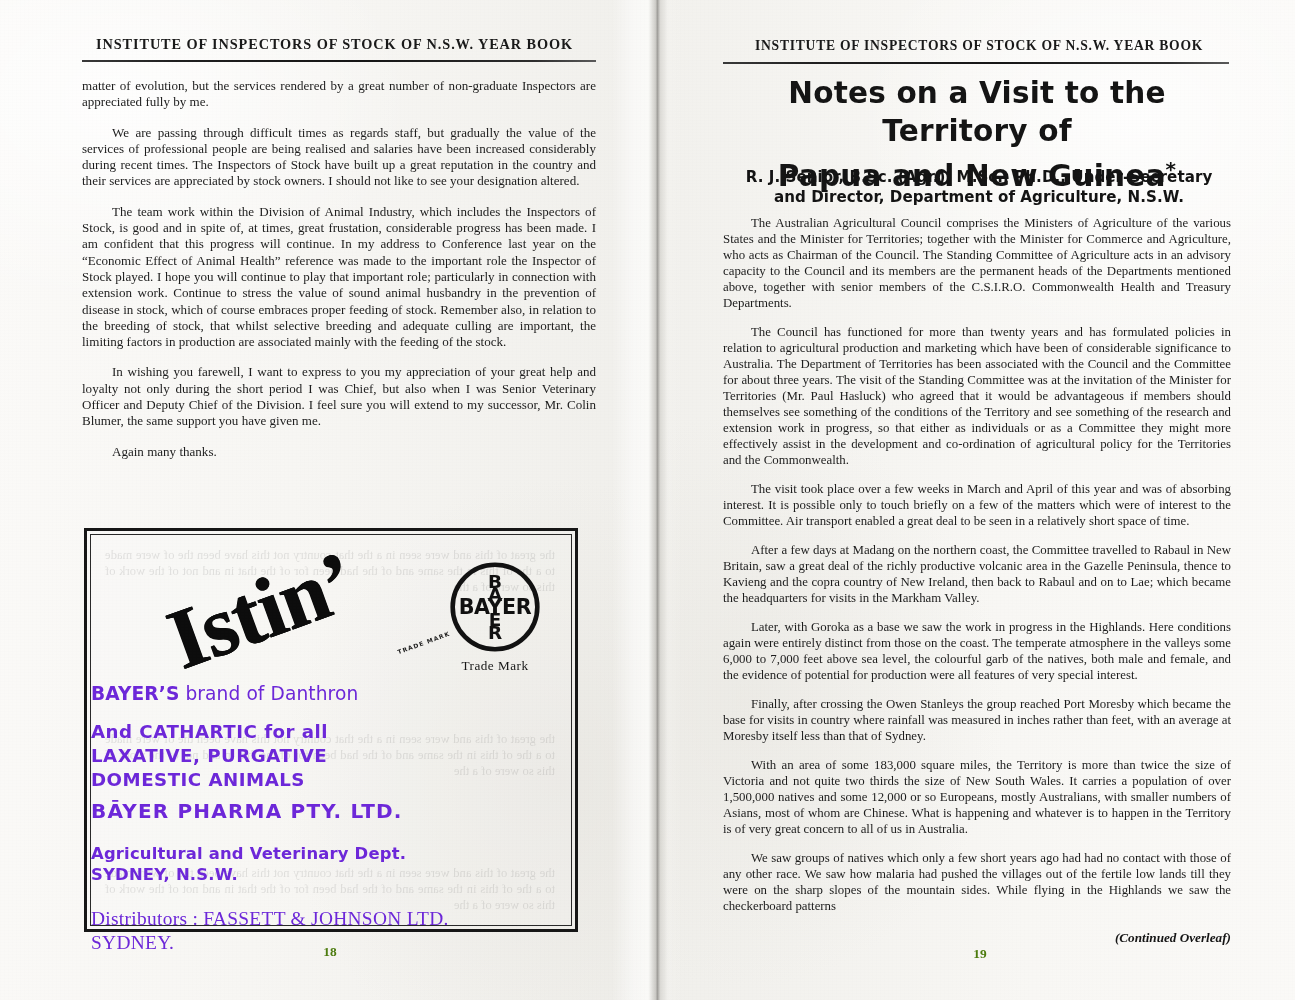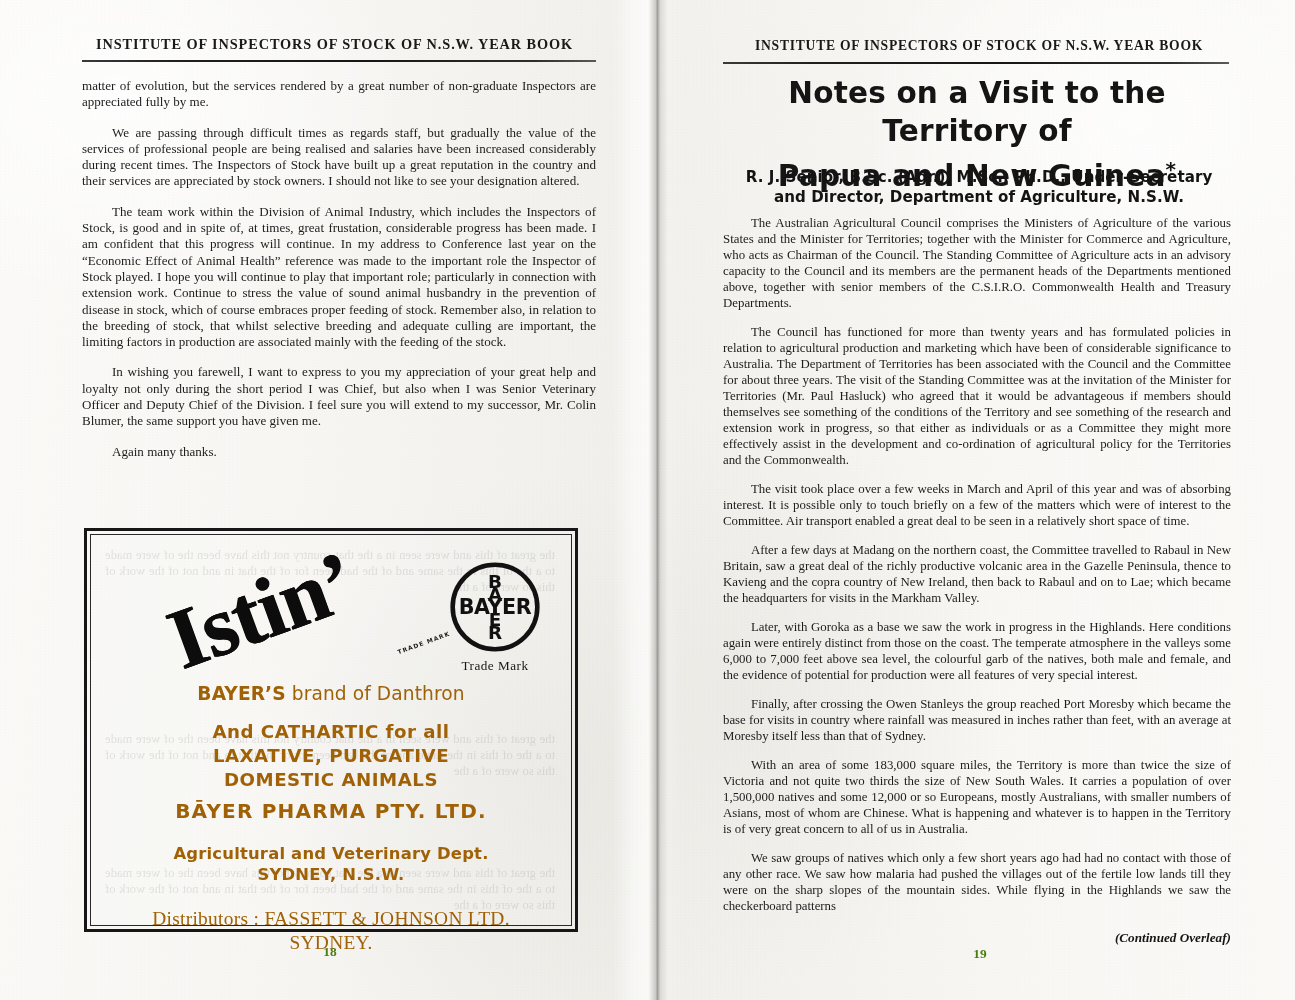--- a/index.html
+++ b/index.html
@@ -200,22 +200,22 @@
     text-align: center;
     font-family: "Liberation Serif", "DejaVu Serif", serif;
     font-size: 13.2px;
     letter-spacing: 0.5px;
     color: #181818;
   }
 
   .ad-line {
     position: absolute;
     width: 100%;
-    text-align: center;
-    color: #a16207;
+    text-align: left;
+    color: #6d28d9;
     white-space: nowrap;
   }
   #ad-brandline {
     top: 148px;
     font-family: "DejaVu Sans", "Liberation Sans", sans-serif;
     font-size: 18.6px;
     letter-spacing: 0.1px;
   }
   #ad-brandline b { font-weight: bold; }
 

